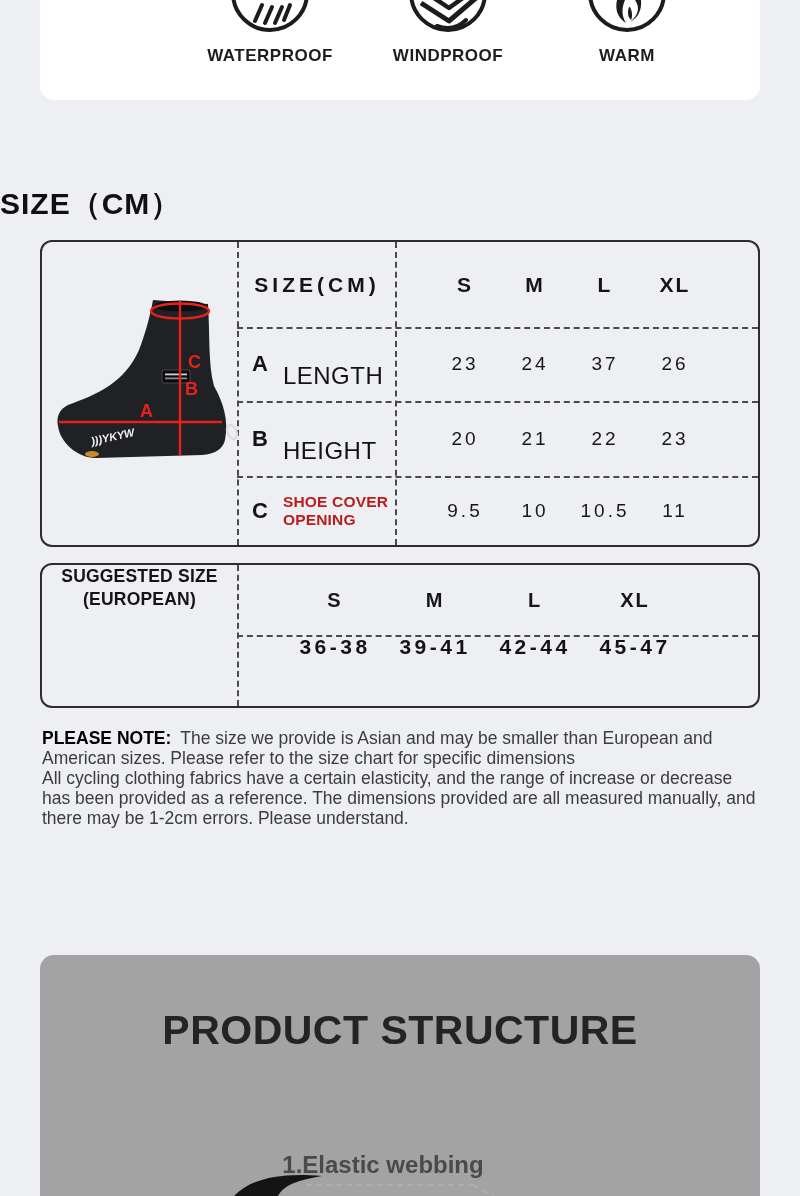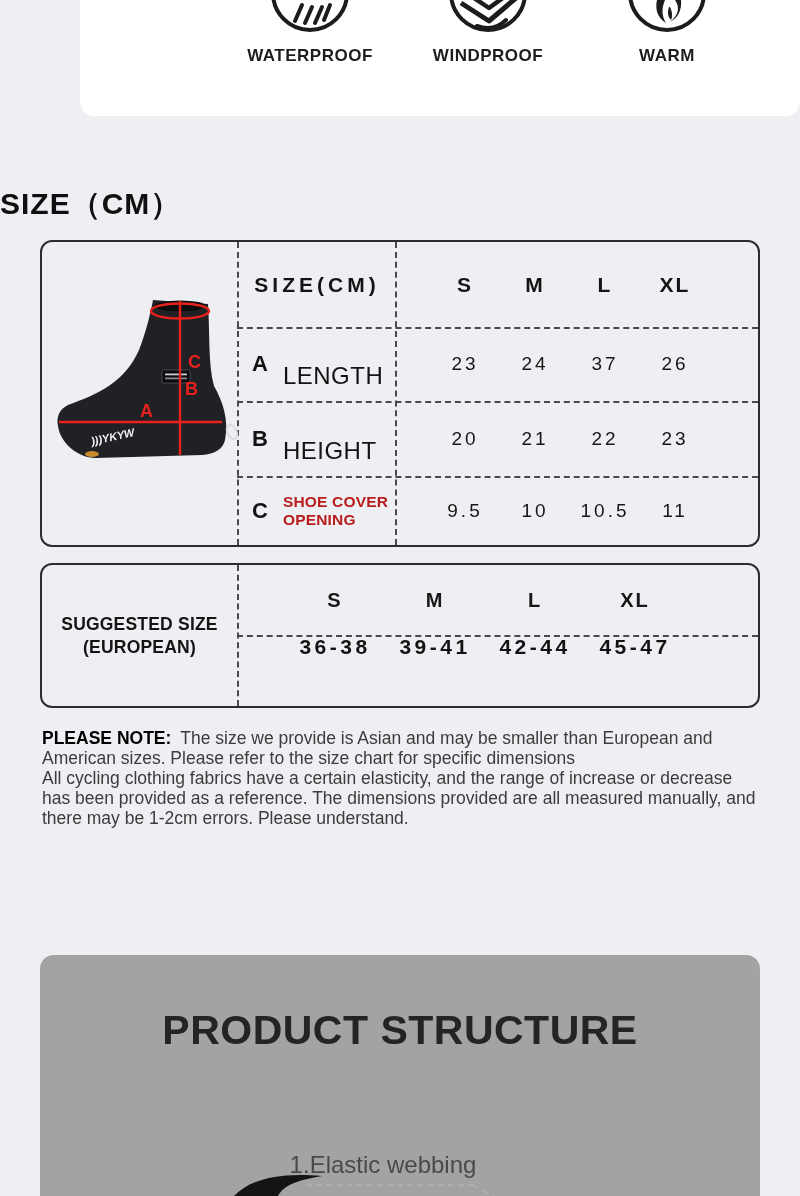--- a/index.html
+++ b/index.html
@@ -3,21 +3,21 @@
 <meta charset="utf-8">
 <style>
   html,body{margin:0;padding:0;background:#e7eaee;}
   .page{
     position:relative;width:800px;height:1196px;margin:0 auto;
     background:#edeff2;overflow:hidden;
     font-family:"Liberation Sans","DejaVu Sans",sans-serif;
     color:#161616;
   }
   
-  .top-card{position:absolute;left:40px;top:0;width:720px;height:116px;background:#ffffff;border-radius:0 0 14px 14px;margin-left:40px;}
+  .top-card{position:absolute;left:40px;top:0;width:720px;height:100px;background:#ffffff;border-radius:0 0 14px 14px;}
   .feature{position:absolute;top:0;width:150px;text-align:center;}
   .feature .icon-wrap{display:block;margin:0 auto;width:84px;height:33px;overflow:hidden;}
   .feature .feature-label{display:block;margin-top:13px;font-size:17px;font-weight:600;letter-spacing:.5px;color:#1d1d1d;}
   .feat-1{left:155px;} .feat-2{left:333px;} .feat-3{left:512px;}
 
   
   .size-heading{position:absolute;left:0;top:184px;width:100%;
     font-size:30px;font-weight:800;letter-spacing:1px;color:#101010;}
 
   
@@ -32,37 +32,37 @@
   .cols-header{left:355px;top:0;right:0;height:85px;display:flex;align-items:center;padding:0 48px 0 33px;}
   .cols-header .col{flex:1;text-align:center;font-size:21px;font-weight:600;letter-spacing:2px;color:#141414;}
   .row-label{left:197px;width:156px;display:flex;align-items:center;padding-left:13px;box-sizing:border-box;gap:15px;}
   .row-label .key{font-size:22px;font-weight:600;color:#131313;}
   .row-label .lbl{font-size:24px;font-weight:400;letter-spacing:.5px;color:#131313;margin-top:24px;}
   .row-label .lbl2{font-size:15.5px;font-weight:700;line-height:1.15;letter-spacing:.2px;color:#b91c1c;}
   .row-values{left:355px;right:0;display:flex;align-items:center;padding:0 48px 0 33px;}
   .row-values .val{flex:1;text-align:center;font-size:19px;font-weight:500;letter-spacing:3px;color:#161616;}
   .r1{top:85px;height:74px;} .r2{top:159px;height:75px;} .r3{top:234px;height:69px;}
 
-  .sug-label{left:0;top:0;width:195px;height:100%;display:flex;flex-direction:column;align-items:center;justify-content:center;
+  .sug-label{left:0;top:0;width:195px;height:100%;display:flex;flex-direction:column;align-items:center;
     font-size:17.5px;font-weight:600;line-height:1.3;letter-spacing:.2px;color:#141414;text-align:center;}
   .sug-header{left:197px;top:0;right:0;height:70px;display:flex;align-items:center;padding:0 73px 0 46px;}
   .sug-header .col{flex:1;text-align:center;font-size:20px;font-weight:600;letter-spacing:2px;}
   .sug-values{left:197px;top:70px;right:0;height:69px;display:flex;padding:0 73px 0 46px;}
   .sug-values .val{flex:1;text-align:center;font-size:21px;font-weight:600;letter-spacing:3.5px;color:#131313;}
   .sug-hdash{position:absolute;left:195px;right:0;top:70px;border-top:2px dashed #4a4a4a;}
 
   
   .note{position:absolute;left:42px;top:728px;width:718px;font-size:17.5px;line-height:20px;color:#3c3c3c;}
   .note .note-label{font-weight:700;color:#000;margin-right:9px;}
 
   
   .structure-card{position:absolute;left:40px;top:955px;width:720px;height:241px;background:#a3a3a3;border-radius:14px 14px 0 0;}
   .structure-heading{position:absolute;left:0;top:52px;width:100%;text-align:center;
     font-size:41px;font-weight:800;letter-spacing:.5px;color:#242424;}
-  .callout-1{position:absolute;left:0;right:34px;top:196px;text-align:center;font-size:24px;color:#4a4a4a;}
+  .callout-1{position:absolute;left:0;right:34px;top:196px;text-align:center;font-size:24px;color:#4a4a4a;font-weight:bold;}
   .leader-h{position:absolute;left:266px;top:229px;width:168px;border-top:2px dashed #aeaeae;}
   .leader-d{position:absolute;left:433px;top:229px;width:40px;border-top:2px dashed #aeaeae;
     transform:rotate(28deg);transform-origin:left top;}
   .tip-svg{position:absolute;left:186px;top:217px;}
 </style>
 </head>
 <body>
 
 <div class="page">
 

